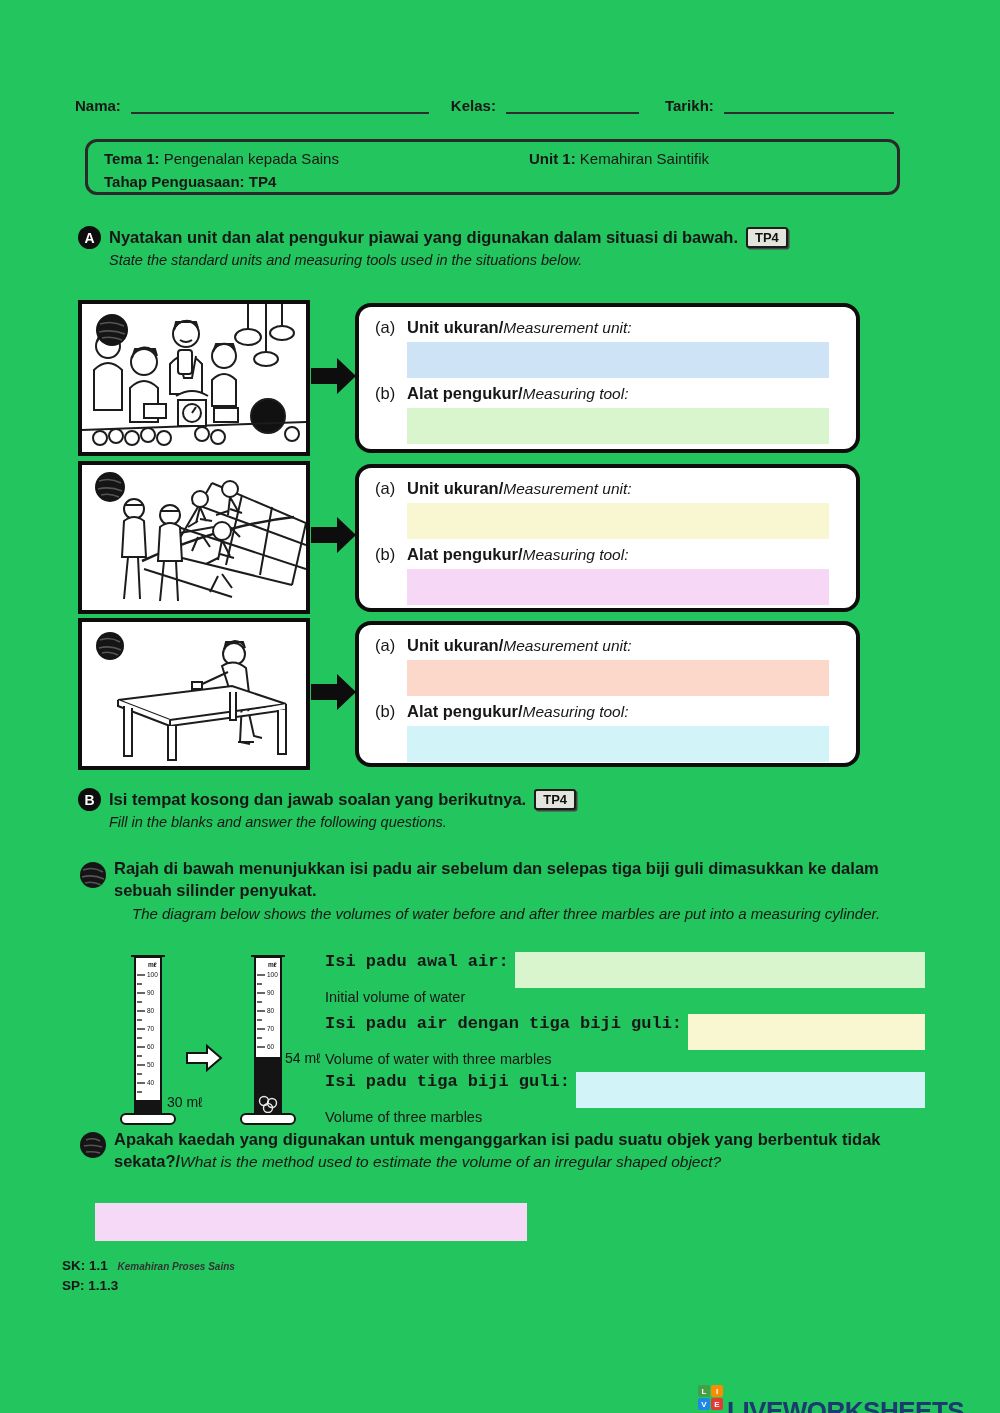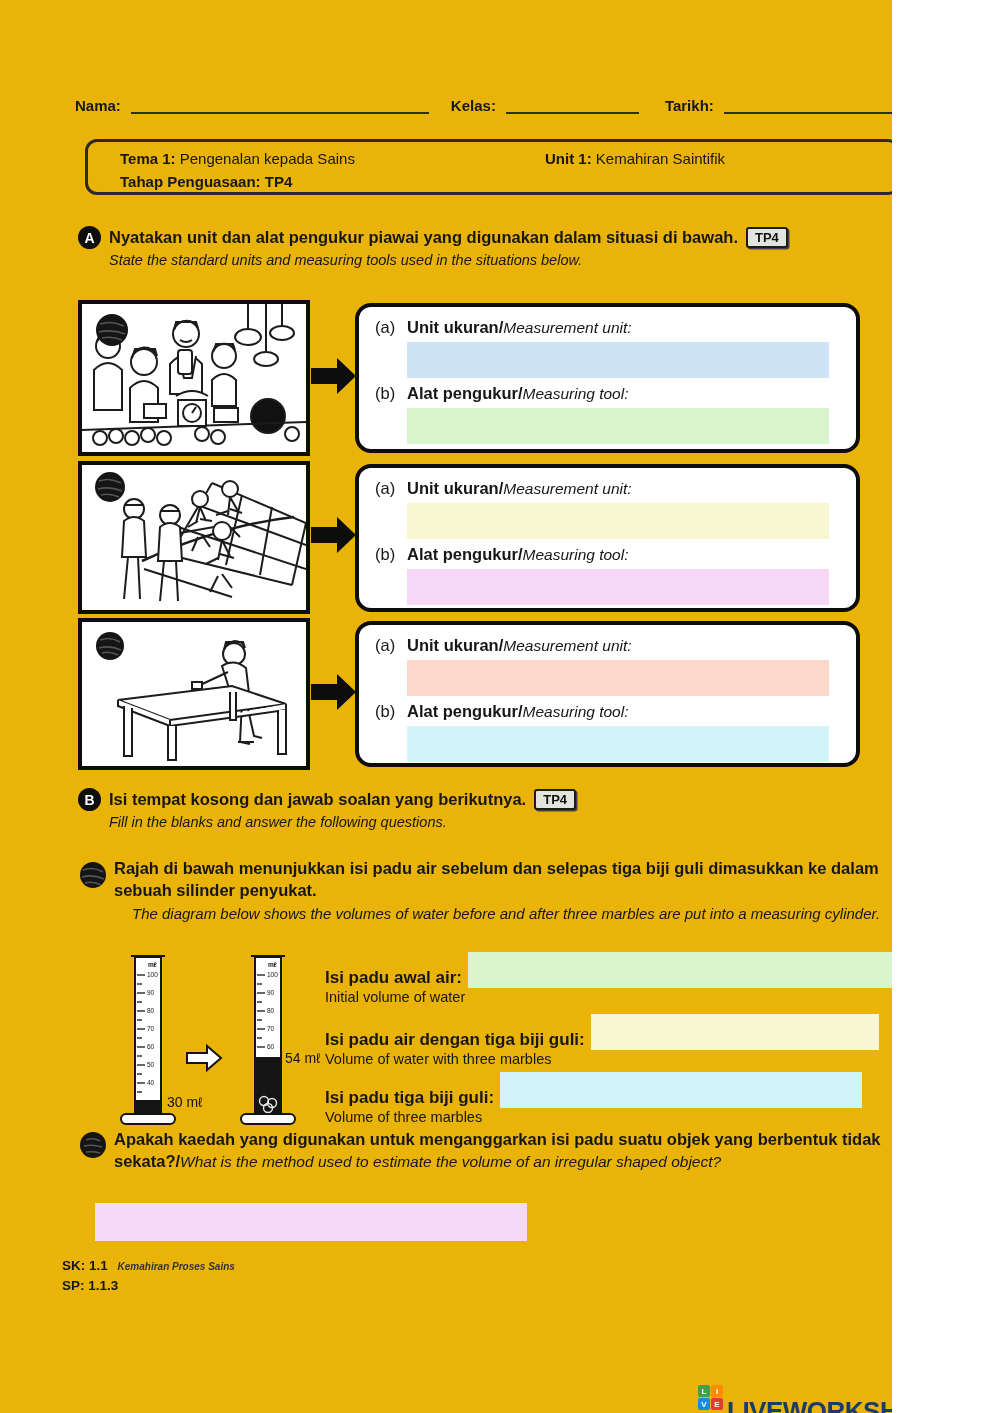--- a/index.html
+++ b/index.html
@@ -1,26 +1,26 @@
 <!DOCTYPE html>
 <html><head>
 <meta charset="utf-8">
 <style>
   html,body{margin:0;padding:0;background:#ffffff;}
-  .page{position:relative;width:892px;height:1413px;background:#eab308;
+  .page{position:relative;width:1000px;height:1413px;background:#22c55e;
         font-family:"Liberation Sans",sans-serif;color:#171717;overflow:hidden;}
 
   
   .header-row{position:absolute;left:75px;top:96px;width:868px;display:flex;align-items:flex-end;}
   .hlabel{font-weight:bold;font-size:15px;margin-right:10px;white-space:nowrap;}
   .wline{border-bottom:2px solid #2e2e2e;height:16px;}
 
   
   .info-box{position:absolute;left:85px;top:139px;width:815px;height:56px;box-sizing:border-box;
-            border:3px solid #2a2a2a;border-radius:12px;padding:8px 32px;display:flex;font-size:15px;}
+            border:3px solid #2a2a2a;border-radius:12px;padding:8px 16px;display:flex;font-size:15px;}
   .info-left{width:425px;display:flex;flex-direction:column;gap:6px;}
   .info-right{flex:1;}
   .b{font-weight:bold;}
 
   
   .sect{position:absolute;left:78px;width:870px;}
   .sect-line1{display:flex;align-items:center;gap:8px;}
   .marker-circle{width:23px;height:23px;border-radius:50%;background:#0e0e0e;color:#fff;font-weight:bold;
                  display:inline-flex;align-items:center;justify-content:center;font-size:14px;flex:0 0 auto;}
   .sect-title{font-weight:bold;font-size:16.5px;}
@@ -39,21 +39,21 @@
   .card-en{font-style:italic;font-size:15.5px;}
   .card-blank{margin:5px 0 6px 32px;width:422px;height:36px;}
 
   
   .q1-text{margin-left:31px;width:800px;font-weight:bold;font-size:16.5px;line-height:1.32;}
   .q1-en{margin-left:31px;width:770px;font-style:italic;font-size:15px;line-height:1.3;margin-top:2px;}
   .scribble{flex:0 0 auto;}
 
   
   .vol-row{position:absolute;left:325px;width:600px;}
-  .vol-line{display:flex;align-items:flex-end;}
+  .vol-line{display:flex;align-items:flex-start;font-family:Liberation Mono, monospace;}
   .vol-ms{font-weight:bold;font-size:17px;white-space:nowrap;}
   .vol-blank{height:36px;margin-left:6px;}
   .vol-en{font-size:14.5px;margin-top:1px;}
 
   
   .q2-blank{position:absolute;left:95px;top:1203px;width:432px;height:38px;}
 
   
   .ref{position:absolute;left:62px;top:1256px;font-size:13.5px;line-height:1.45;}
   .ref .note{font-style:italic;font-size:10px;font-weight:bold;color:#333;margin-left:6px;}

